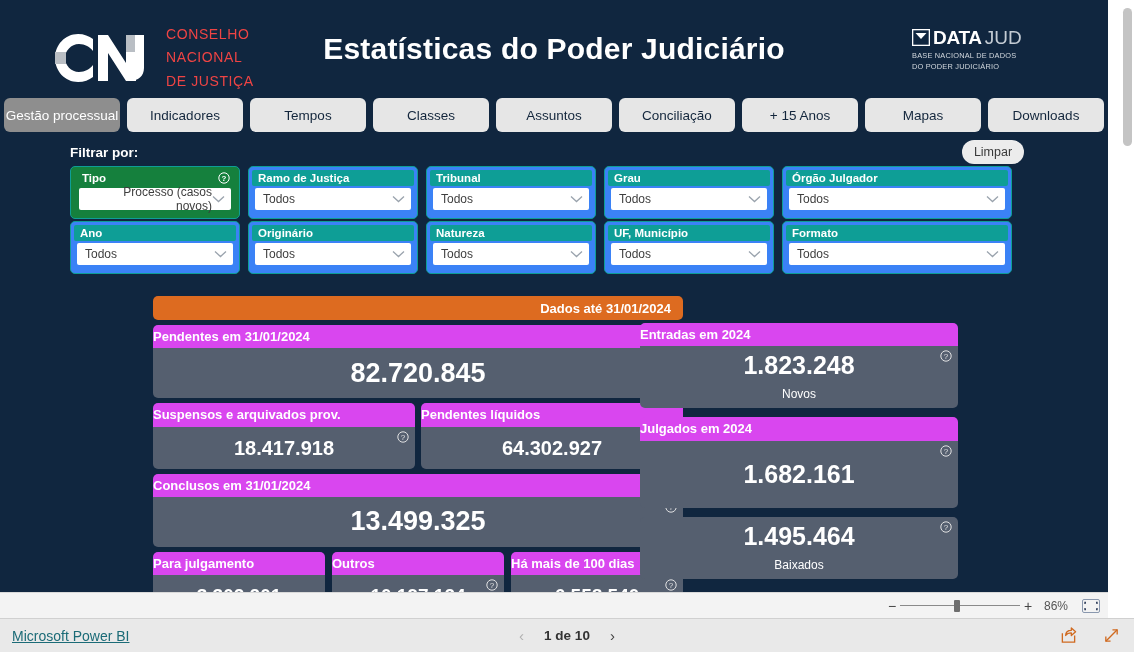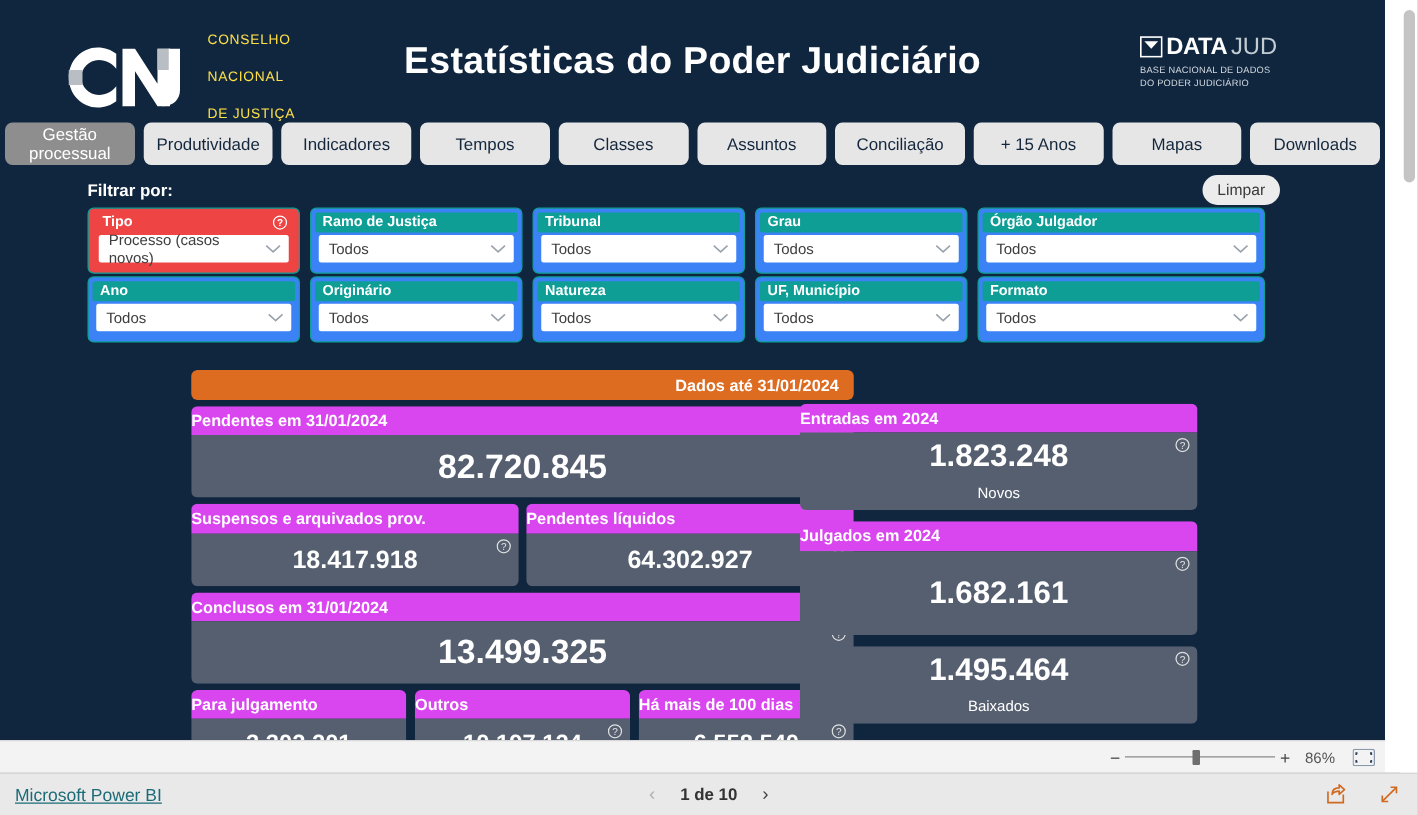--- a/index.html
+++ b/index.html
@@ -18,22 +18,22 @@
     width: 1108px; height: 592px;
     background: #10263f;
     overflow: hidden;
   }
 
   
   .report-header { position: relative; height: 92px; }
 
   .cnj-logo { position: absolute; left: 52px; top: 25px; display: flex; align-items: center; gap: 10px; }
   .cnj-mark { width: 104px; height: 52px; }
-  .cnj-words { display: flex; flex-direction: column; justify-content: center; gap: 15px;
-    color:#fde047; font-size: 11px; letter-spacing: .6px; line-height: 1.32; }
+  .cnj-words { display: flex; flex-direction: column; justify-content: center; gap: 5px;
+    color:#ef4444; font-size: 14px; letter-spacing: .6px; line-height: 1.32; }
   .cnj-words span { display:block; }
 
   .report-title {
     position: absolute; left: 0; right: 0; top: 32px;
     text-align: center; color: #fff; font-size: 30px; font-weight: bold;
     letter-spacing: .2px;
   }
 
   .datajud { position: absolute; right: 78px; top: 28px; width: 118px; }
   .datajud-top { display:flex; align-items:center; gap:3px; }
@@ -62,21 +62,21 @@
 
   .filter-grid {
     position:absolute; left:70px; top:26px; width:956px;
     display:grid; grid-template-columns: 170px 170px 170px 170px 230px;
     grid-template-rows: 53px 53px; gap: 2px 8px;
   }
   .filter-card {
     border:1px solid #0e9e96; border-radius:5px; background:#3b82f6;
     padding:3px; display:flex; flex-direction:column; gap:2px; position:relative;
   }
-  .filter-card.active { background:#ef4444; border-color:#0e9e96; }
+  .filter-card.active { background:#15803d; border-color:#0e9e96;text-align:right; }
   .filter-card-title {
     background:#0e9e96; color:#ffffff; font-size:11.5px; font-weight:bold;
     padding:2px 6px; border-radius:2px; display:flex; align-items:center; justify-content:space-between;
   }
   .filter-card.active .filter-card-title { background:transparent; padding-left:8px; }
   .help-icon { width:12px; height:12px; flex:0 0 auto; }
   .filter-select {
     background:#ffffff; border-radius:2px; height:22px; margin:0 3px;
     display:flex; align-items:center; justify-content:space-between; padding:0 6px 0 8px;
     color:#3e3e3e; font-size:12px; cursor:pointer;
@@ -205,21 +205,20 @@
         </div>
         <div class="datajud-sub">
           <div>BASE NACIONAL DE DADOS</div>
           <div>DO PODER JUDICIÁRIO</div>
         </div>
       </div>
     </div>
 
     <div class="nav-tabs" id="nav-tabs">
         <button class="nav-tab active">Gestão processual</button>
-        <button class="nav-tab">Produtividade</button>
         <button class="nav-tab">Indicadores</button>
         <button class="nav-tab">Tempos</button>
         <button class="nav-tab">Classes</button>
         <button class="nav-tab">Assuntos</button>
         <button class="nav-tab">Conciliação</button>
         <button class="nav-tab">+ 15 Anos</button>
         <button class="nav-tab">Mapas</button>
         <button class="nav-tab">Downloads</button>
       </div>
 

